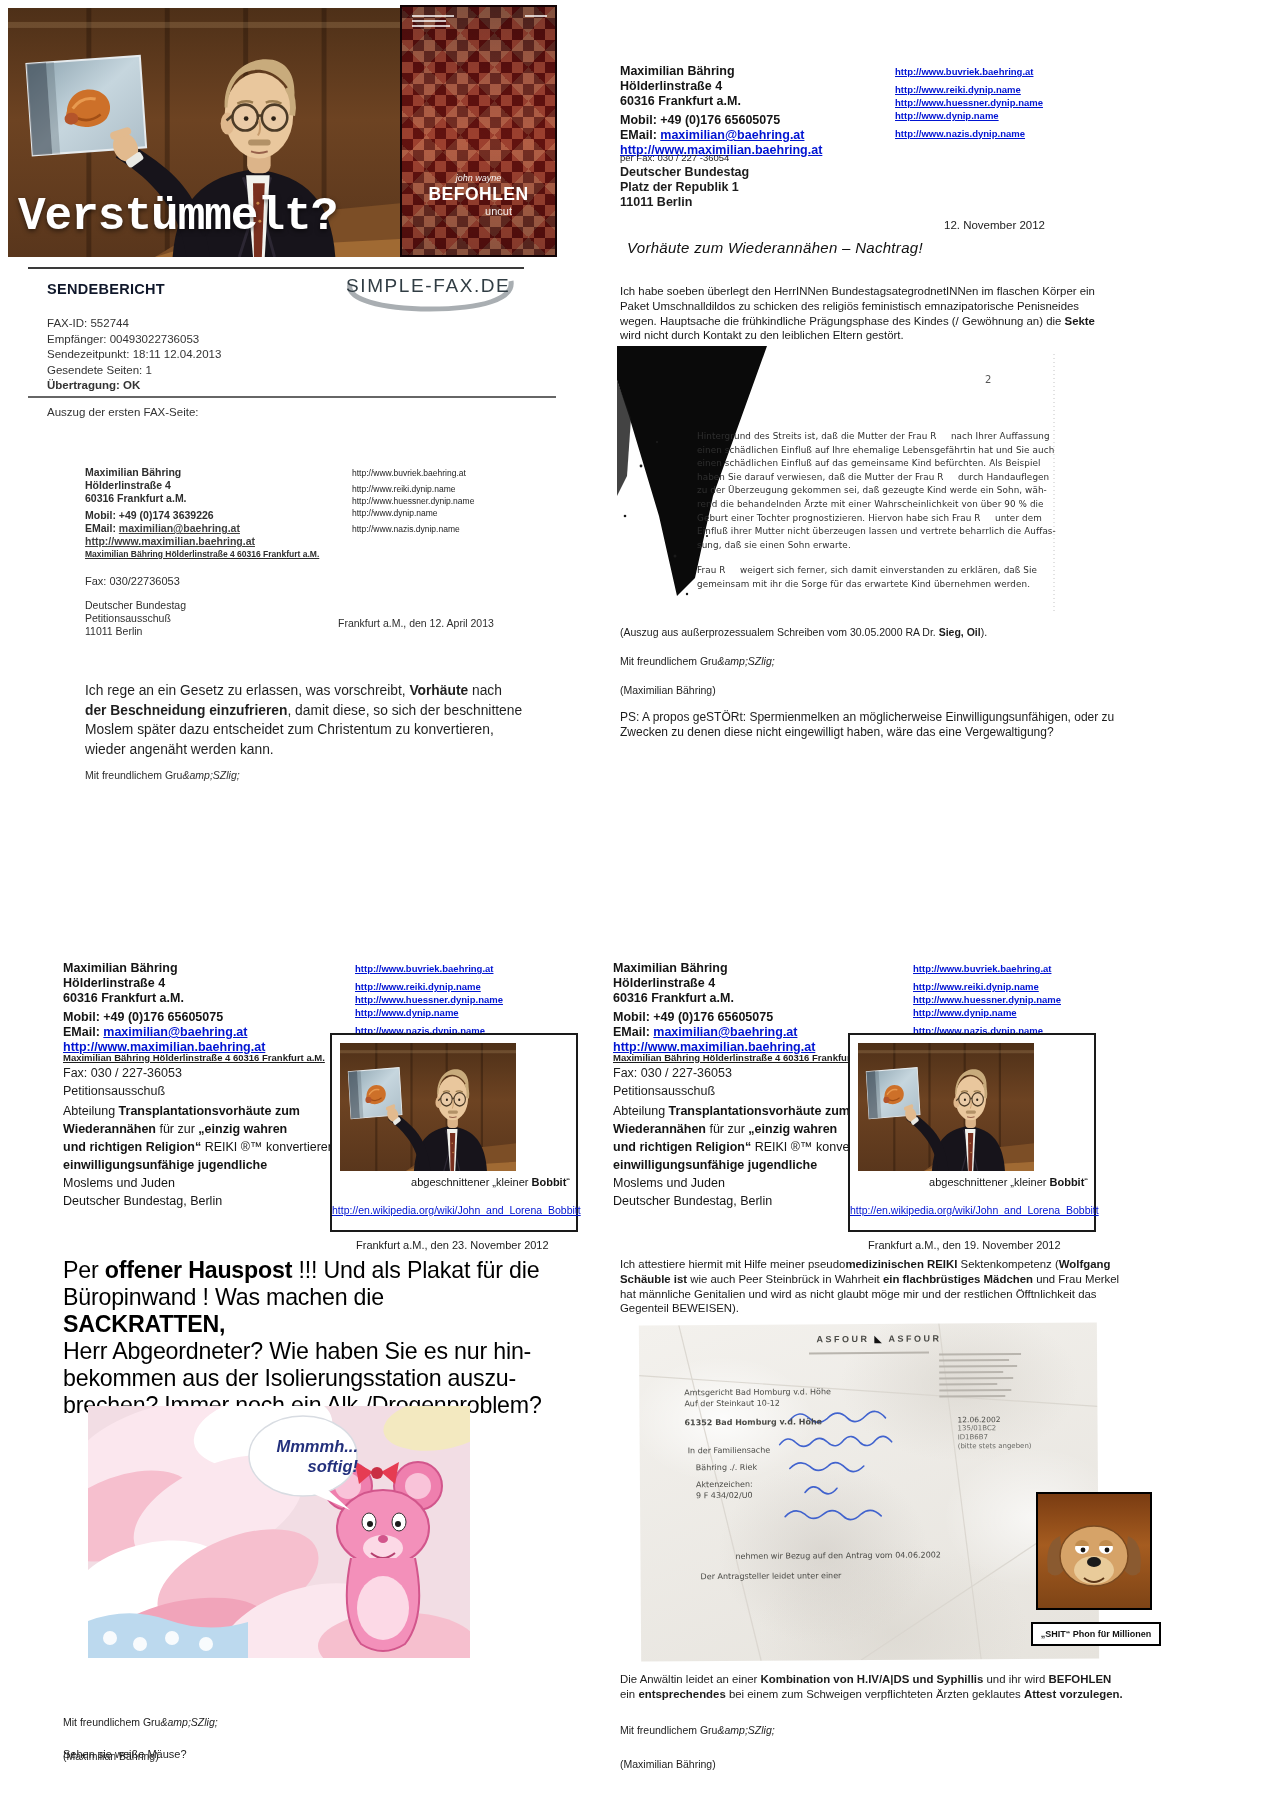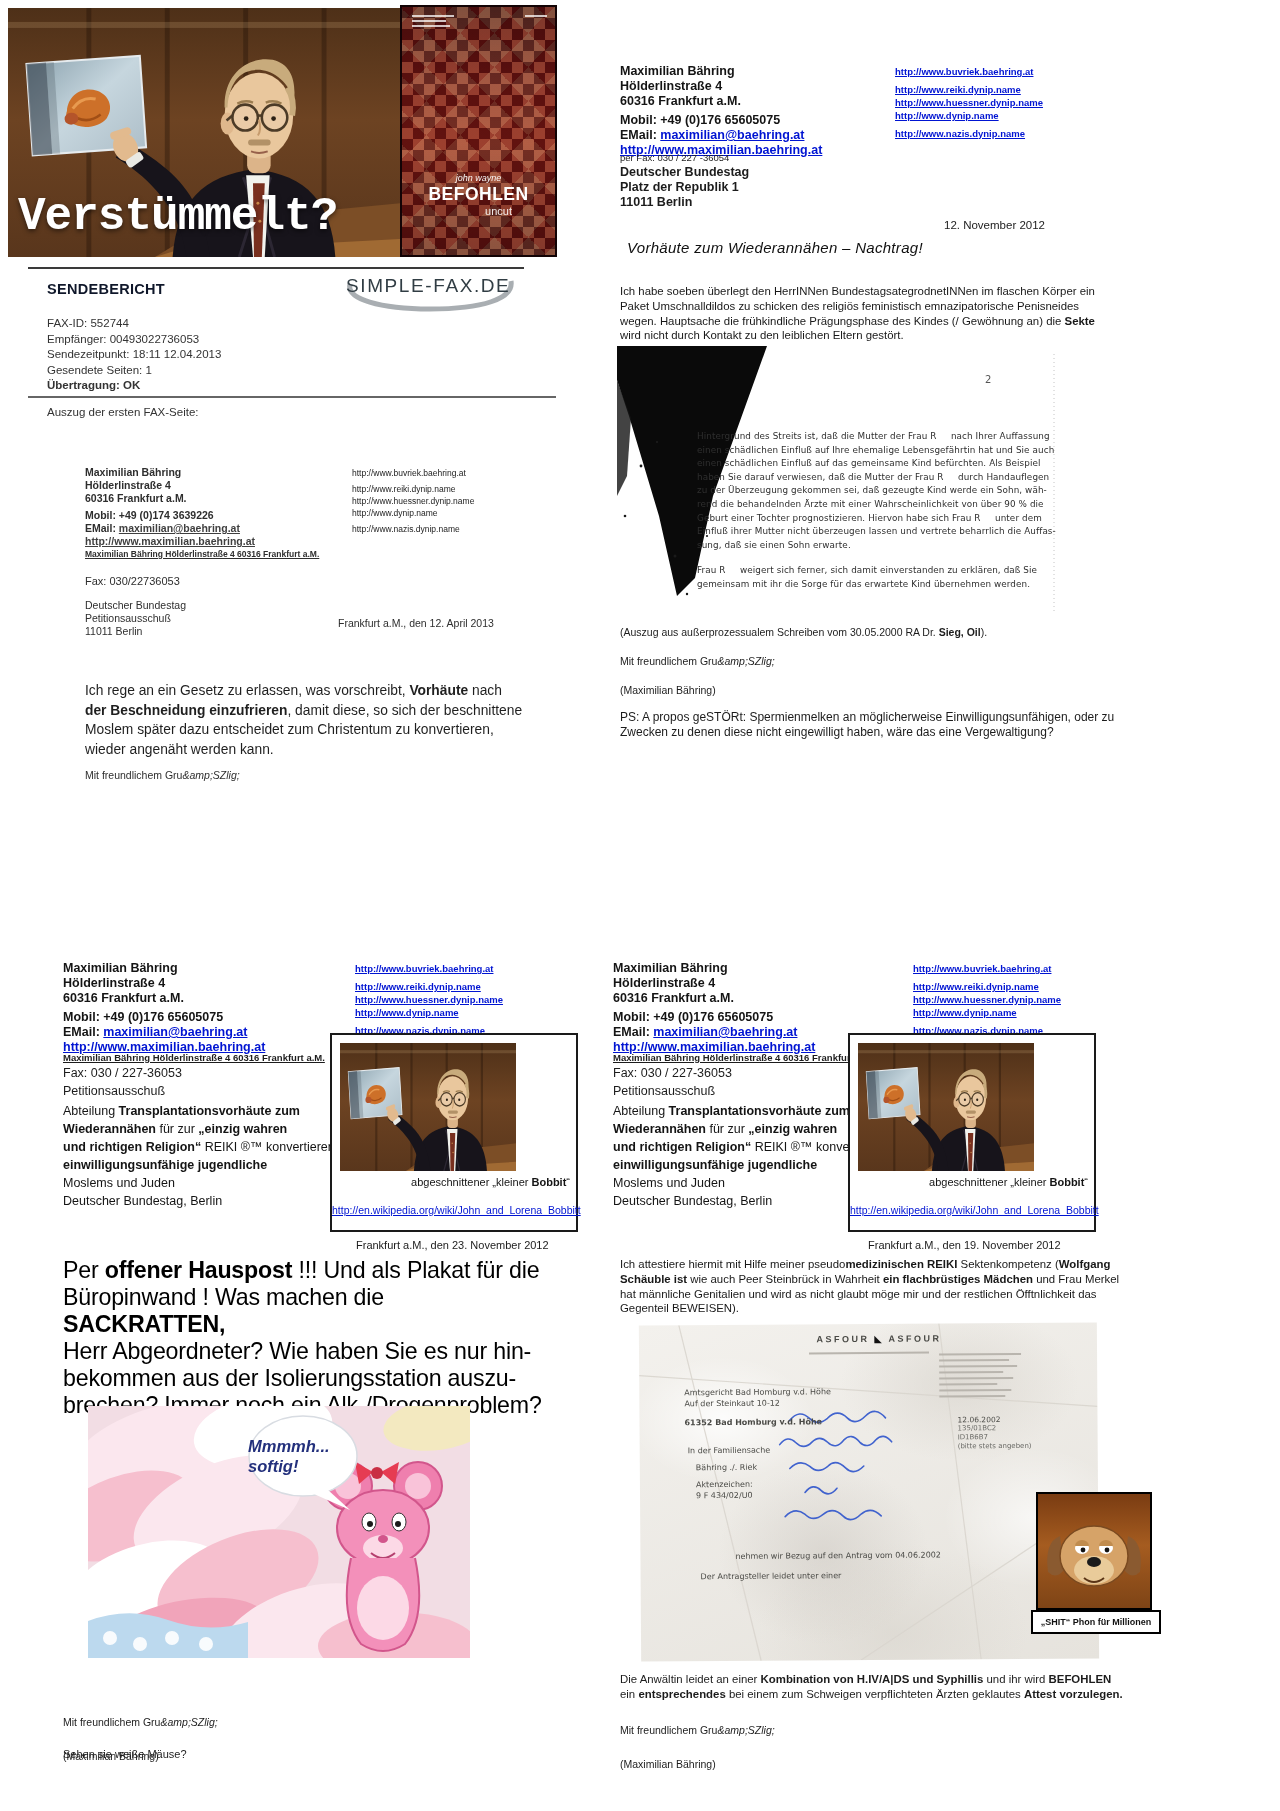--- a/index.html
+++ b/index.html
@@ -47,21 +47,21 @@
       radial-gradient(130px 90px at 18% 28%, rgba(255,255,255,.85), transparent 70%),
       radial-gradient(170px 110px at 70% 18%, rgba(208,203,195,.5), transparent 70%),
       radial-gradient(150px 130px at 40% 68%, rgba(198,193,186,.45), transparent 70%),
       radial-gradient(130px 100px at 86% 58%, rgba(255,255,255,.65), transparent 70%),
       radial-gradient(180px 120px at 55% 92%, rgba(212,208,200,.5), transparent 75%),
       linear-gradient(160deg,#f3f1ed,#e6e3dd);}
   .tiny8{font-size:8px;line-height:11px;color:#4a4a46;font-family:"DejaVu Sans",sans-serif}
   .tiny7{font-size:7px;line-height:9px;color:#6a6a66;font-family:"DejaVu Sans",sans-serif}
   .dogcap{background:#fff;border:2px solid #000;font-size:9px;font-weight:bold;
           text-align:center;line-height:20px;color:#111}
-  .bubbletext{text-align:left;font-weight:bold;font-style:italic;color:#23307c;
+  .bubbletext{text-align:right;font-weight:bold;font-style:italic;color:#23307c;
           font-size:16.5px;line-height:20px;font-family:"Liberation Sans",sans-serif}
   .photo-box{border:2px solid #1a1a1a;background:#fff;box-sizing:border-box}
   .cap11{font-size:11px;color:#141414}
 </style>
 </head>
 <body>
 
 <div class="page">
 
   <svg width="0" height="0" style="position:absolute" aria-hidden="true">
@@ -543,21 +543,21 @@
           <ellipse cx="-12" cy="-8" rx="7" ry="6" fill="#fff"></ellipse>
           <ellipse cx="12" cy="-8" rx="7" ry="6" fill="#fff"></ellipse>
           <path d="M-19,-10 a7,6 0 0 1 14,0 Z" fill="#c08c4e"></path>
           <path d="M5,-10 a7,6 0 0 1 14,0 Z" fill="#c08c4e"></path>
           <circle cx="-11" cy="-6" r="2.4" fill="#111"></circle>
             <circle cx="13" cy="-6" r="2.4" fill="#111"></circle>
           <path d="M-10,22 q10,8 20,0" stroke="#5a3416" stroke-width="2" fill="none"></path>
         </g>
       </svg>
     </div>
-    <div class="dogcap" style="width:126px;margin-left:-5px;margin-top:0">„SHIT“ Phon für Millionen</div>
+    <div class="dogcap" style="width:126px;margin-left:-5px;margin-top:12px">„SHIT“ Phon für Millionen</div>
   </div>
 
   <div class="abs" style="left:620px;top:1672px;font-size:11.4px;line-height:15.2px">
     <div><span>Die Anwältin leidet an einer </span><span class="b">Kombination von H.IV/A|DS und Syphillis</span><span> und ihr wird </span><span class="b">BEFOHLEN</span></div>
     <div><span>ein </span><span class="b">entsprechendes</span><span> bei einem zum Schweigen verpflichteten Ärzten geklautes </span><span class="b">Attest vorzulegen.</span></div>
   </div>
   <div class="abs" style="left:620px;top:1724px;font-size:10.5px">
     <span>Mit freundlichem Gru</span><span class="i">&amp;amp;SZlig;</span>
   </div>
   <div class="abs" style="left:620px;top:1758px;font-size:10.5px">(Maximilian Bähring)</div>

